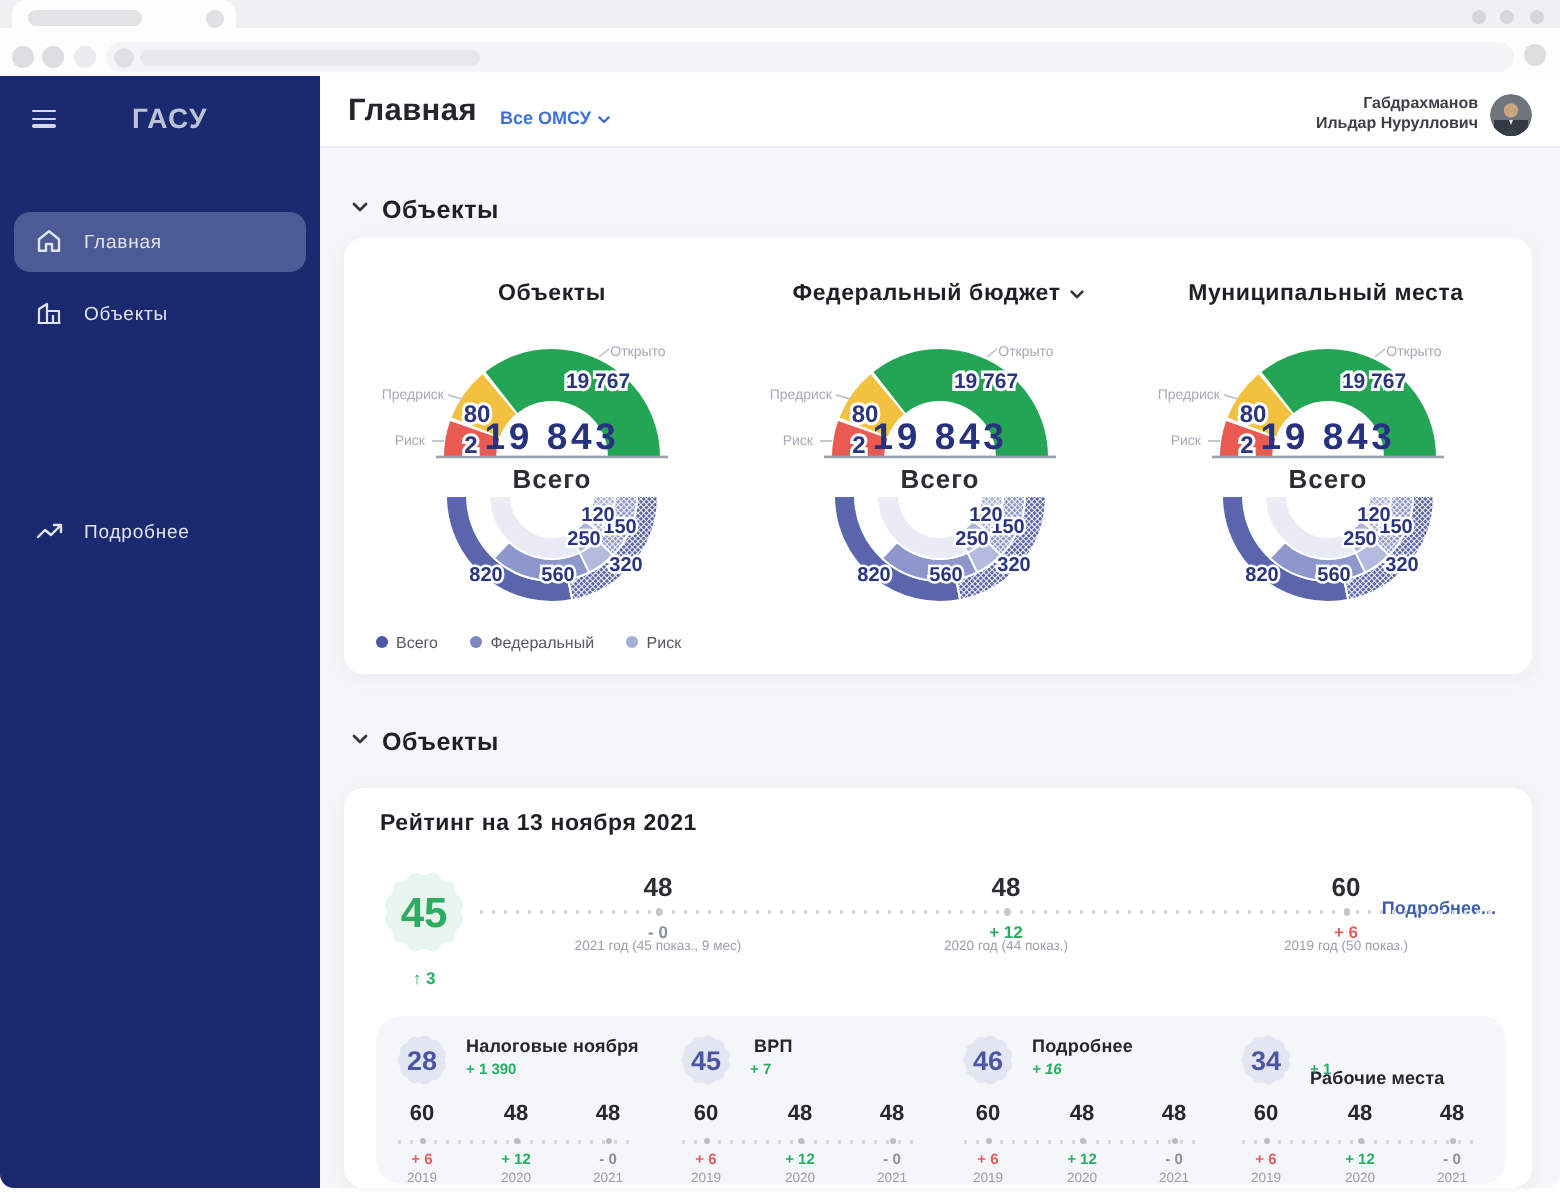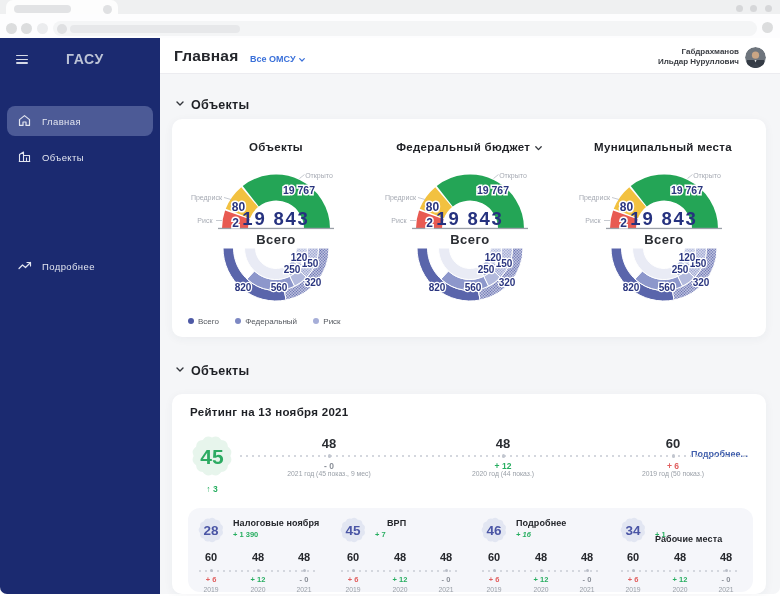--- a/index.html
+++ b/index.html
@@ -315,21 +315,21 @@
       <div class="cnum" style="left:112px; top:157px;">48</div>
       <div class="bigdot" style="left:130.5px; top:175.2px; width:3px; height:3px; background:#b9bdc7;"></div>
       <div class="cdelta grey" style="left:112px; top:181px;">- 0</div>
       <div class="cyear" style="left:112px; top:191.5px;">2021</div>
       <div style="position:absolute;left:167px;top:122px;width:28px;height:28px;">
         <svg width="28" height="28" viewBox="0 0 28 28">
             <path d="M25.30 14.00Q27.34 17.92 23.51 20.11Q23.10 24.50 18.69 24.28Q15.98 27.76 12.39 25.18Q8.23 26.64 6.60 22.54Q2.31 21.51 3.16 17.18Q0.10 14.00 3.16 10.82Q2.31 6.49 6.60 5.46Q8.23 1.36 12.39 2.82Q15.98 0.24 18.69 3.72Q23.10 3.50 23.51 7.89Q27.34 10.08 25.30 14.00Z" fill="#e2e6f2"></path>
         <text x="14" y="19" text-anchor="middle" style="font:bold 13.5px 'Liberation Sans',sans-serif;" fill="#4a55a5">45</text>
           </svg>
       </div>
-      <div class="mlabel" style="left:215px; top:124px;">ВРП</div>
+      <div class="mlabel" style="left:205px; top:124px;">ВРП</div>
       <div class="mdelta" style="left:203px; top:136px;">+ 7</div>
       <div class="dotline" style="left:169px; top:176px; width:118px;"></div>
       <div class="cnum" style="left:161px; top:157px;">60</div>
       <div class="bigdot" style="left:179.5px; top:175.2px; width:3px; height:3px; background:#b9bdc7;"></div>
       <div class="cdelta red" style="left:161px; top:181px;">+ 6</div>
       <div class="cyear" style="left:161px; top:191.5px;">2019</div>
       <div class="cnum" style="left:208px; top:157px;">48</div>
       <div class="bigdot" style="left:226.5px; top:175.2px; width:3px; height:3px; background:#b9bdc7;"></div>
       <div class="cdelta green" style="left:208px; top:181px;">+ 12</div>
       <div class="cyear" style="left:208px; top:191.5px;">2020</div>

